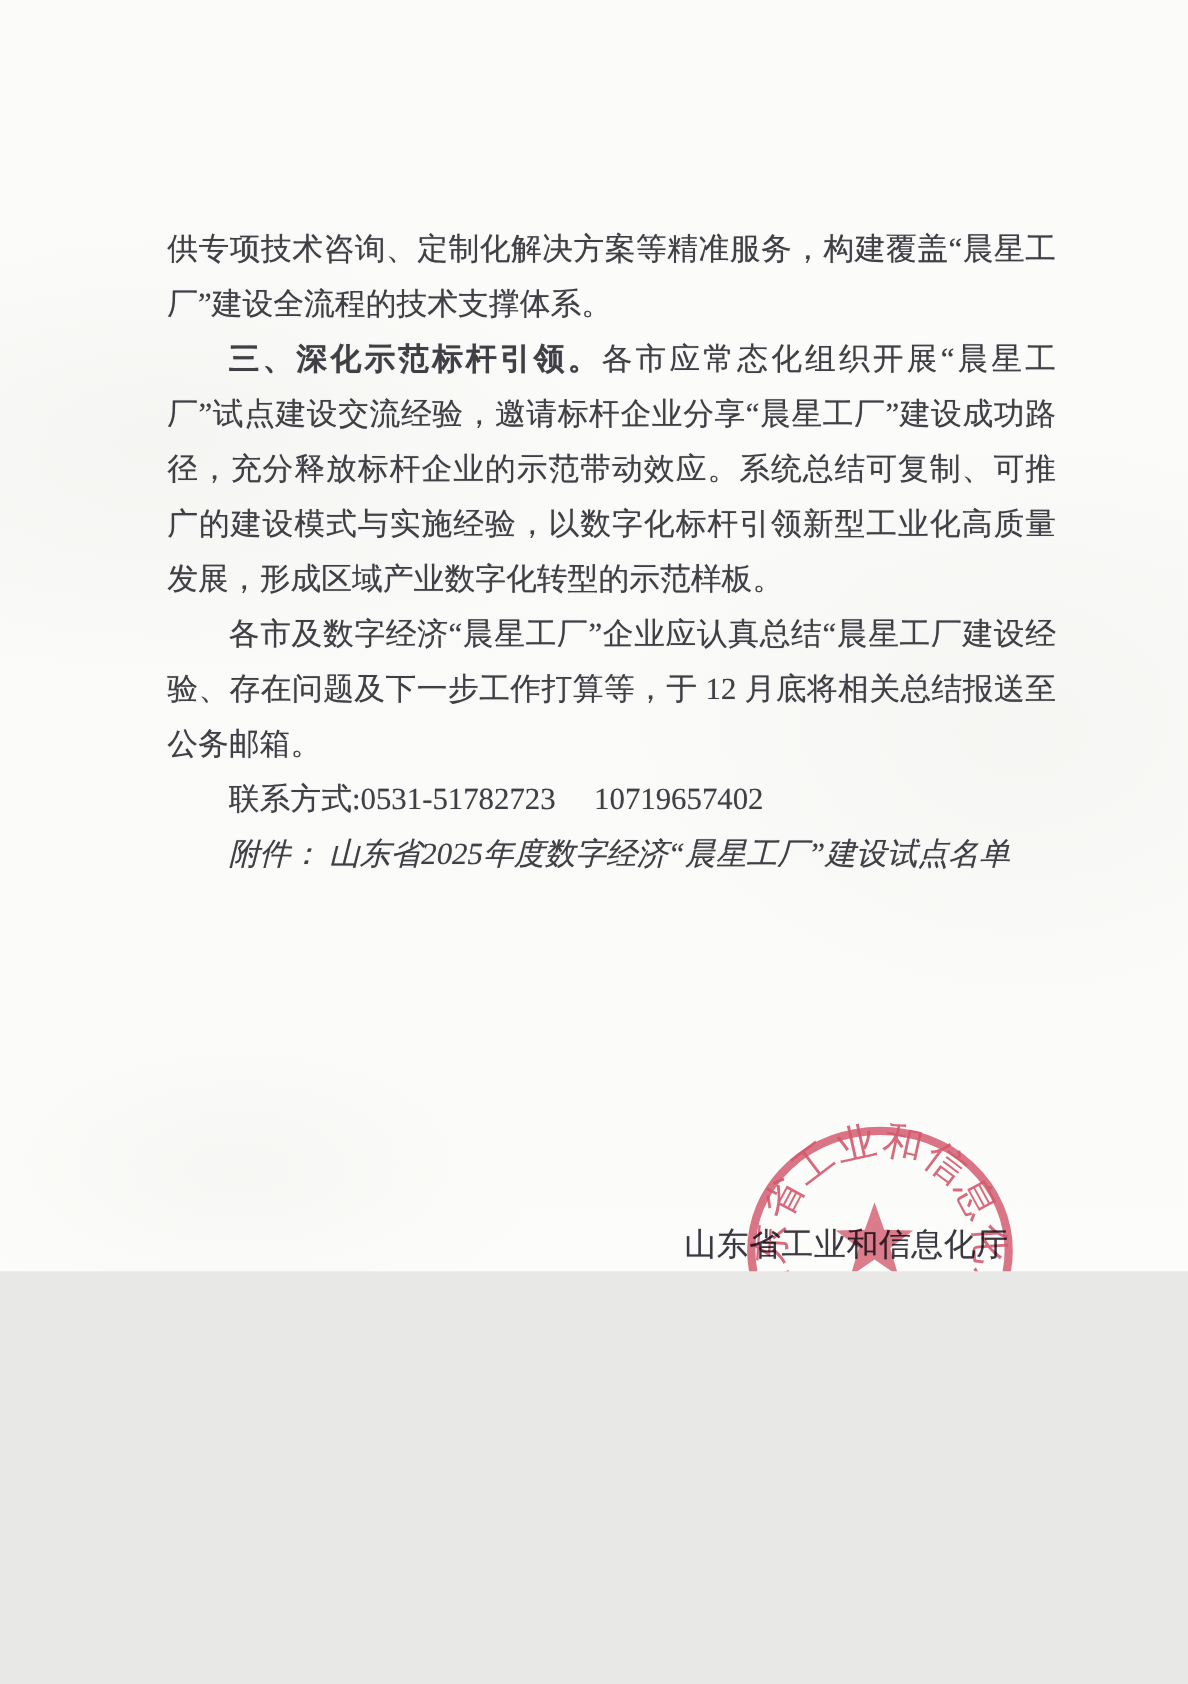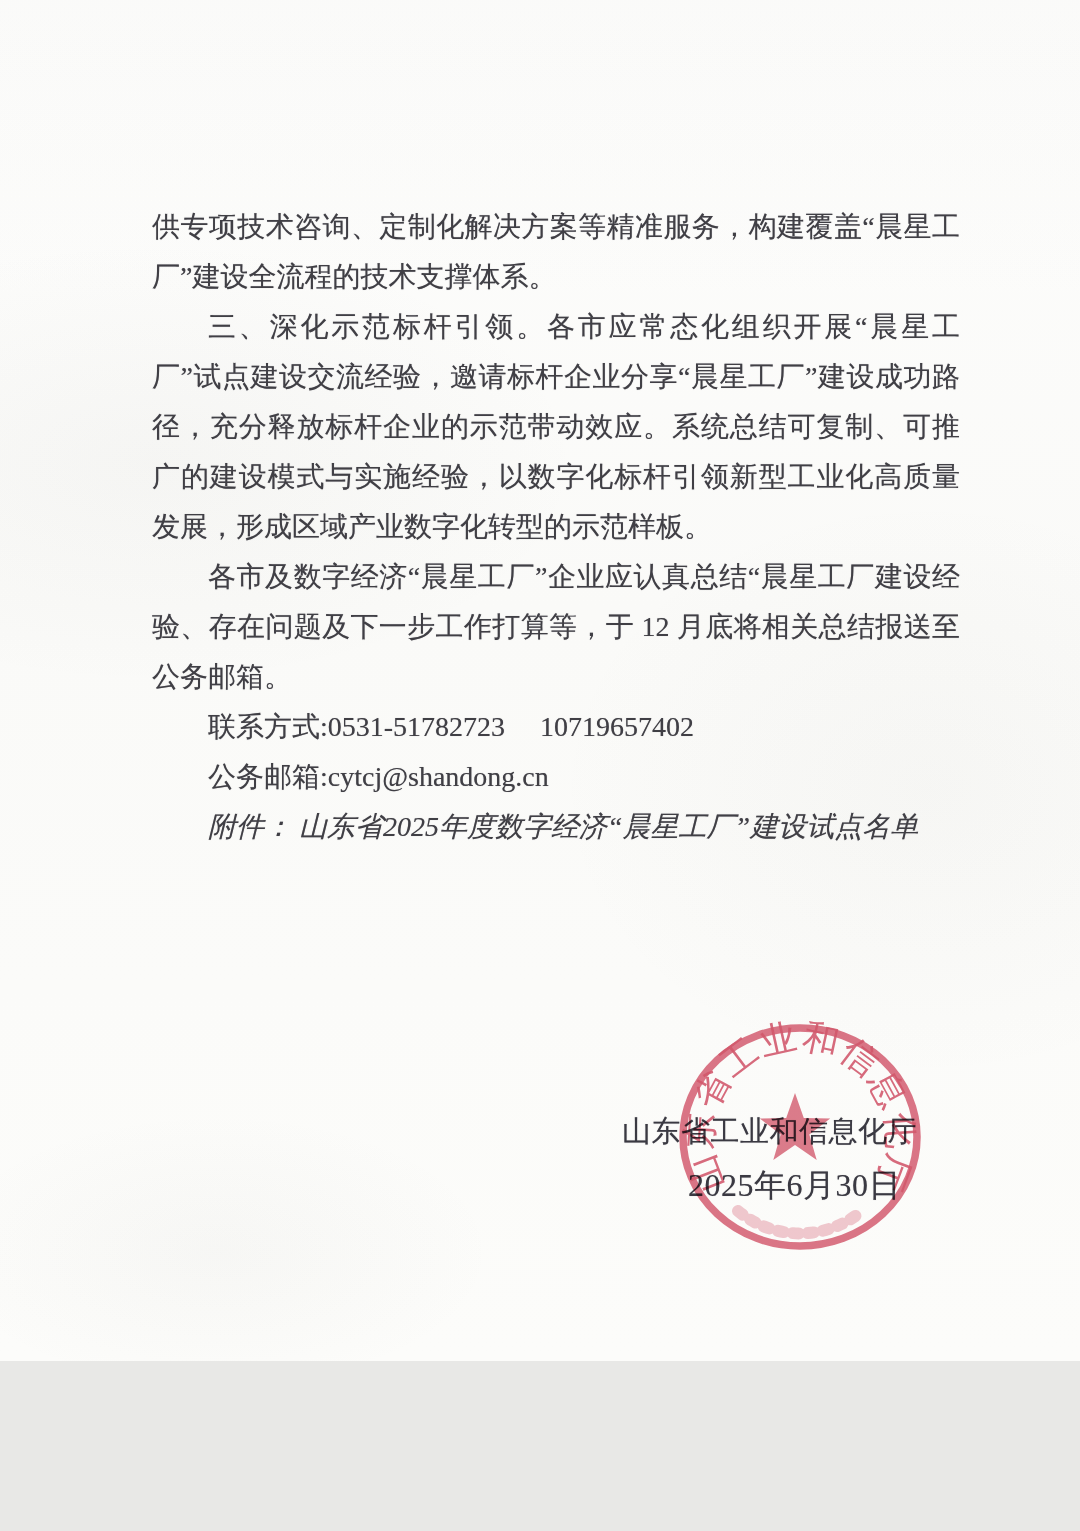--- a/index.html
+++ b/index.html
@@ -1,19 +1,19 @@
 <!DOCTYPE html>
 <html><head>
 <meta charset="utf-8">
 <style>
   html, body { margin: 0; padding: 0; background: #e8e8e6; }
   .page {
     position: relative;
     width: 1080px;
-    height: 1361px;
+    height: 1156px;
     margin: 0 auto;
     background: linear-gradient(180deg, #fdfdfc 0%, #fafaf8 45%, #fcfcfa 100%);
     overflow: hidden;
     font-family: "Liberation Serif", "DejaVu Serif", serif;
   }
   .page::before {
     content: "";
     position: absolute;
     inset: 0;
     background:
@@ -29,21 +29,21 @@
     top: 202px;
     width: 808px;
     font-size: 28px;
     line-height: 50px;
     color: #403f45;
     text-align: justify;
     text-shadow: 0 0 0.7px rgba(70,70,78,0.55);
   }
   .body-text p { margin: 0; text-indent: 2em; }
   .body-text p.no-indent { text-indent: 0; }
-  .lead { font-weight: 400; }
+  .lead { font-weight: 700; }
   .attachment { margin-top: 50px; font-style: italic; }
   .sig-org {
     position: absolute; left: 622px; top: 1112px;
     font-size: 29px; letter-spacing: 0.5px; color: #3a3942;
     text-shadow: 0 0 0.7px rgba(60,60,70,0.5);
   }
   .sig-date {
     position: absolute; left: 688px; top: 1164px;
     font-size: 32px; letter-spacing: 0.5px; color: #3a3942;
     text-shadow: 0 0 0.7px rgba(60,60,70,0.5);
@@ -62,21 +62,20 @@
 </head>
 <body>
 
 <div class="page">
 
   <div class="body-text">
     <p class="para no-indent">供专项技术咨询、定制化解决方案等精准服务，构建覆盖“晨星工厂”建设全流程的技术支撑体系。</p>
     <p class="para"><span class="lead">三、深化示范标杆引领。</span><span>各市应常态化组织开展“晨星工厂”试点建设交流经验，邀请标杆企业分享“晨星工厂”建设成功路径，充分释放标杆企业的示范带动效应。系统总结可复制、可推广的建设模式与实施经验，以数字化标杆引领新型工业化高质量发展，形成区域产业数字化转型的示范样板。</span></p>
     <p class="para">各市及数字经济“晨星工厂”企业应认真总结“晨星工厂建设经验、存在问题及下一步工作打算等，于 12 月底将相关总结报送至公务邮箱。</p>
     <p class="para">联系方式:0531-51782723　 10719657402</p>
-    <p class="para">公务邮箱:cytcj@shandong.cn</p>
     <p class="para attachment">附件： 山东省2025年度数字经济“晨星工厂”建设试点名单</p>
   </div>
 
   <div class="sig-org">山东省工业和信息化厅</div>
   <div class="sig-date">2025年6月30日</div>
 
   <svg class="seal" viewBox="0 0 260 240" xmlns="http://www.w3.org/2000/svg">
     <defs>
       <path id="sealArc" d="M 54 170 A 88 88 0 1 1 202 170" fill="none"></path>
     </defs>

